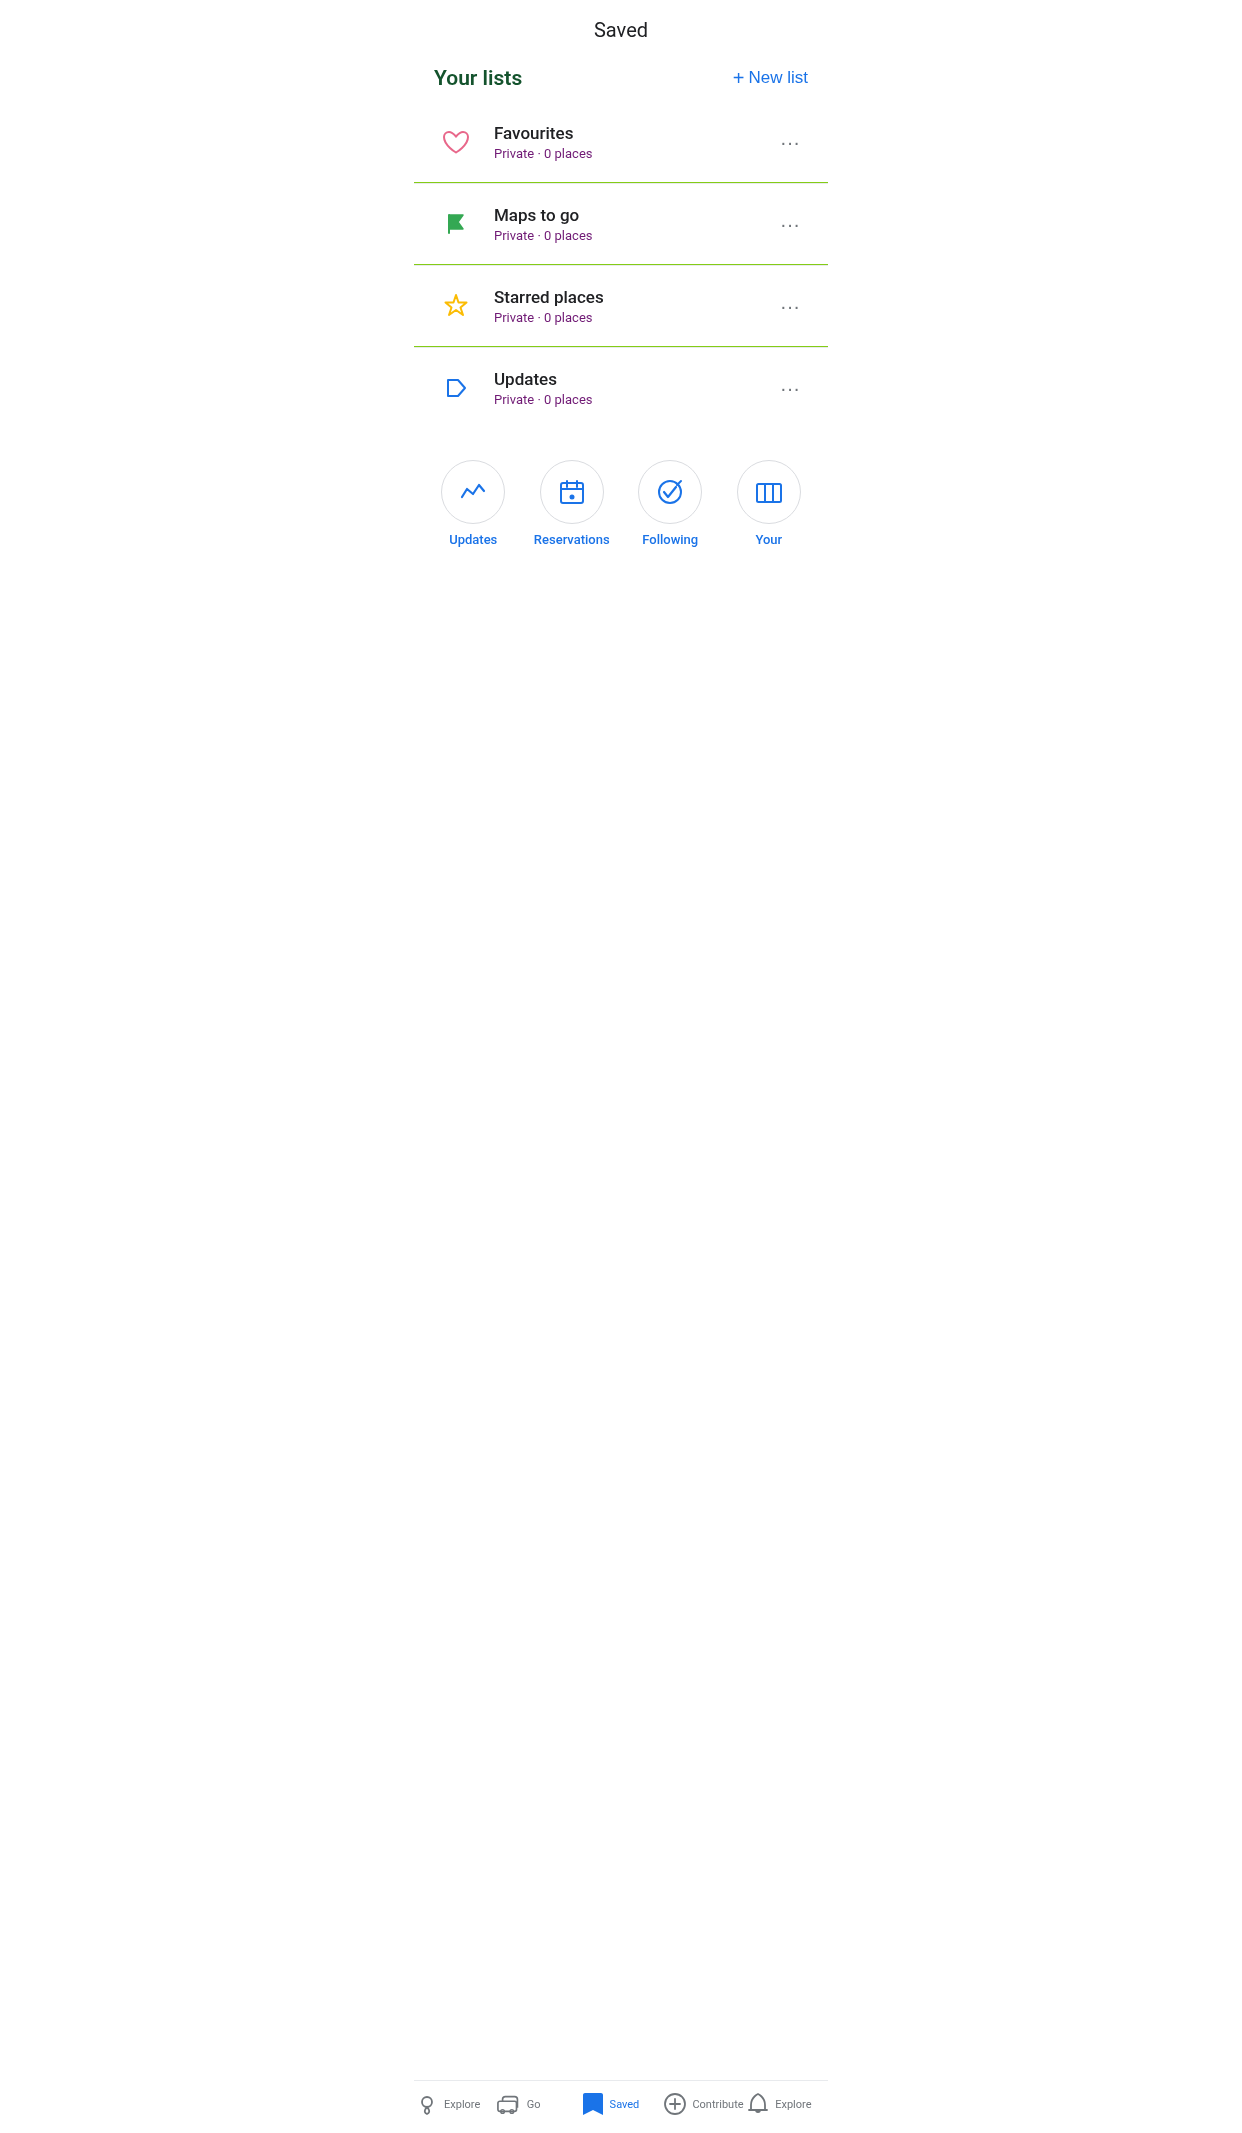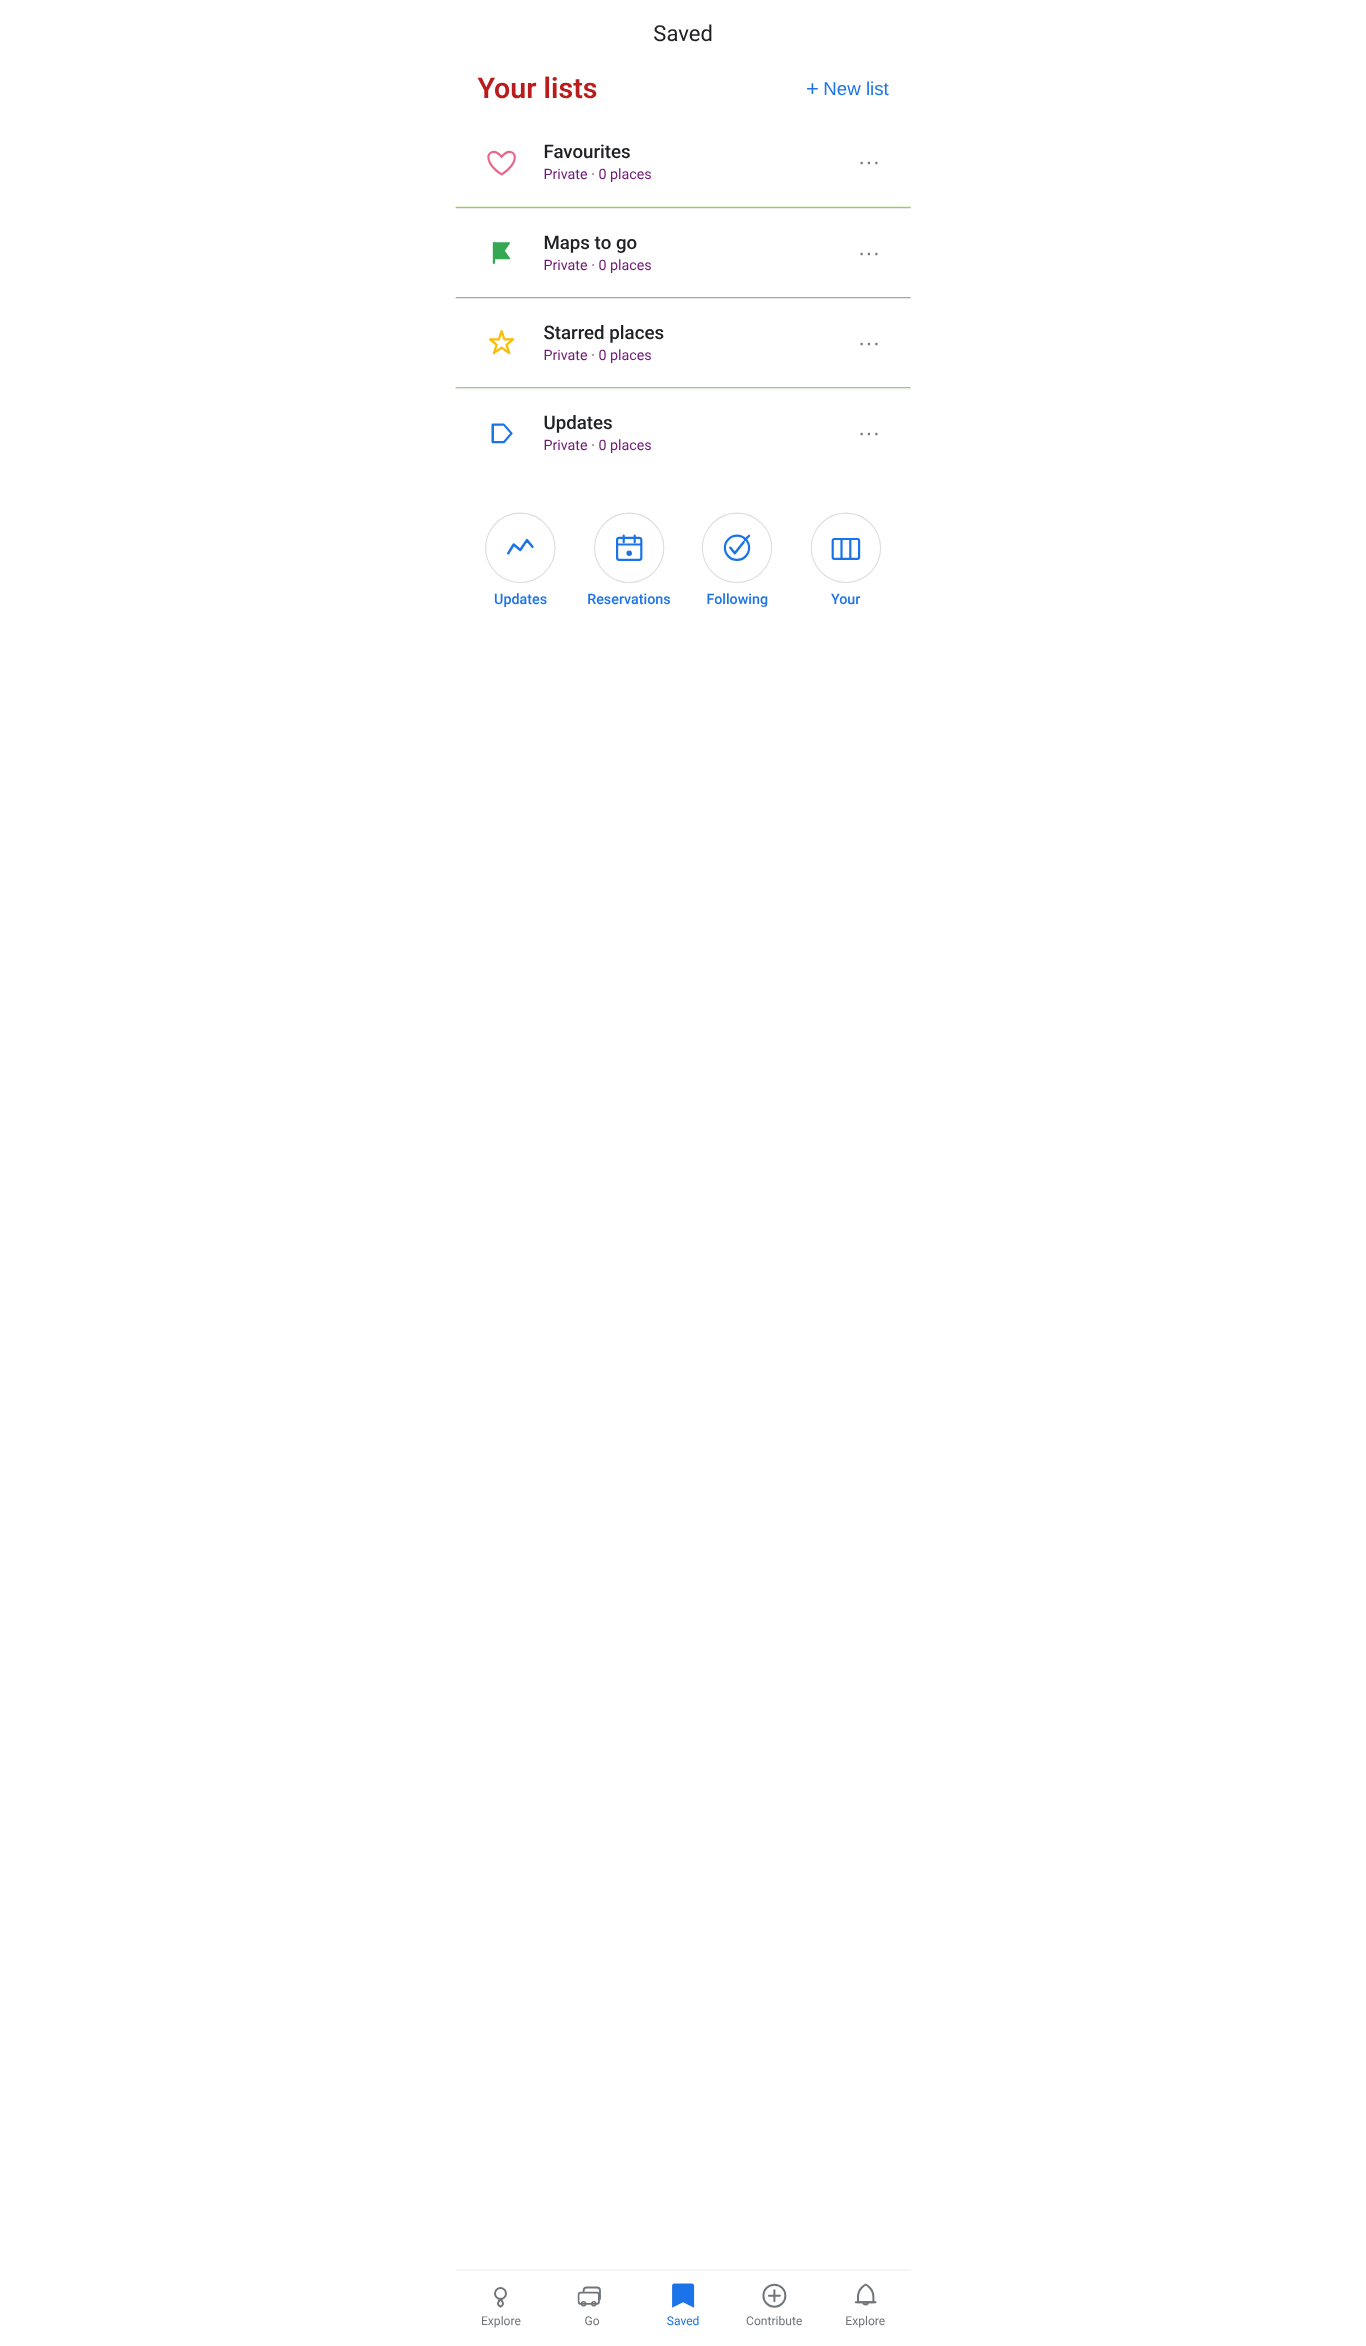--- a/index.html
+++ b/index.html
@@ -20,23 +20,23 @@
       color: #202124;
       padding: 18px 0 8px 0;
     }
     .your-lists-header {
       display: flex;
       align-items: center;
       justify-content: space-between;
       padding: 16px 20px 8px 20px;
     }
     .your-lists-label {
-      font-size: 26px;
+      font-size: 21px;
       font-weight: 600;
-      color: #b91c1c;
+      color: #14532d;
       text-align: right;
     }
     .new-list-btn {
       display: flex;
       align-items: center;
       gap: 4px;
       color: #1a73e8;
       font-size: 17px;
       font-weight: 500;
       background: none;
@@ -130,21 +130,21 @@
       max-width: 414px;
       display: flex;
       justify-content: space-around;
       align-items: center;
       background: #fff;
       border-top: 1px solid #e8eaed;
       padding: 10px 0 16px 0;
     }
     .nav-item {
       display: flex;
-      flex-direction: column;
+      flex-direction: row;
       align-items: center;
       gap: 4px;
       cursor: pointer;
       flex: 1;
     }
     .nav-label {
       font-size: 11px;
       color: #70757a;
     }
     .nav-label.active {

